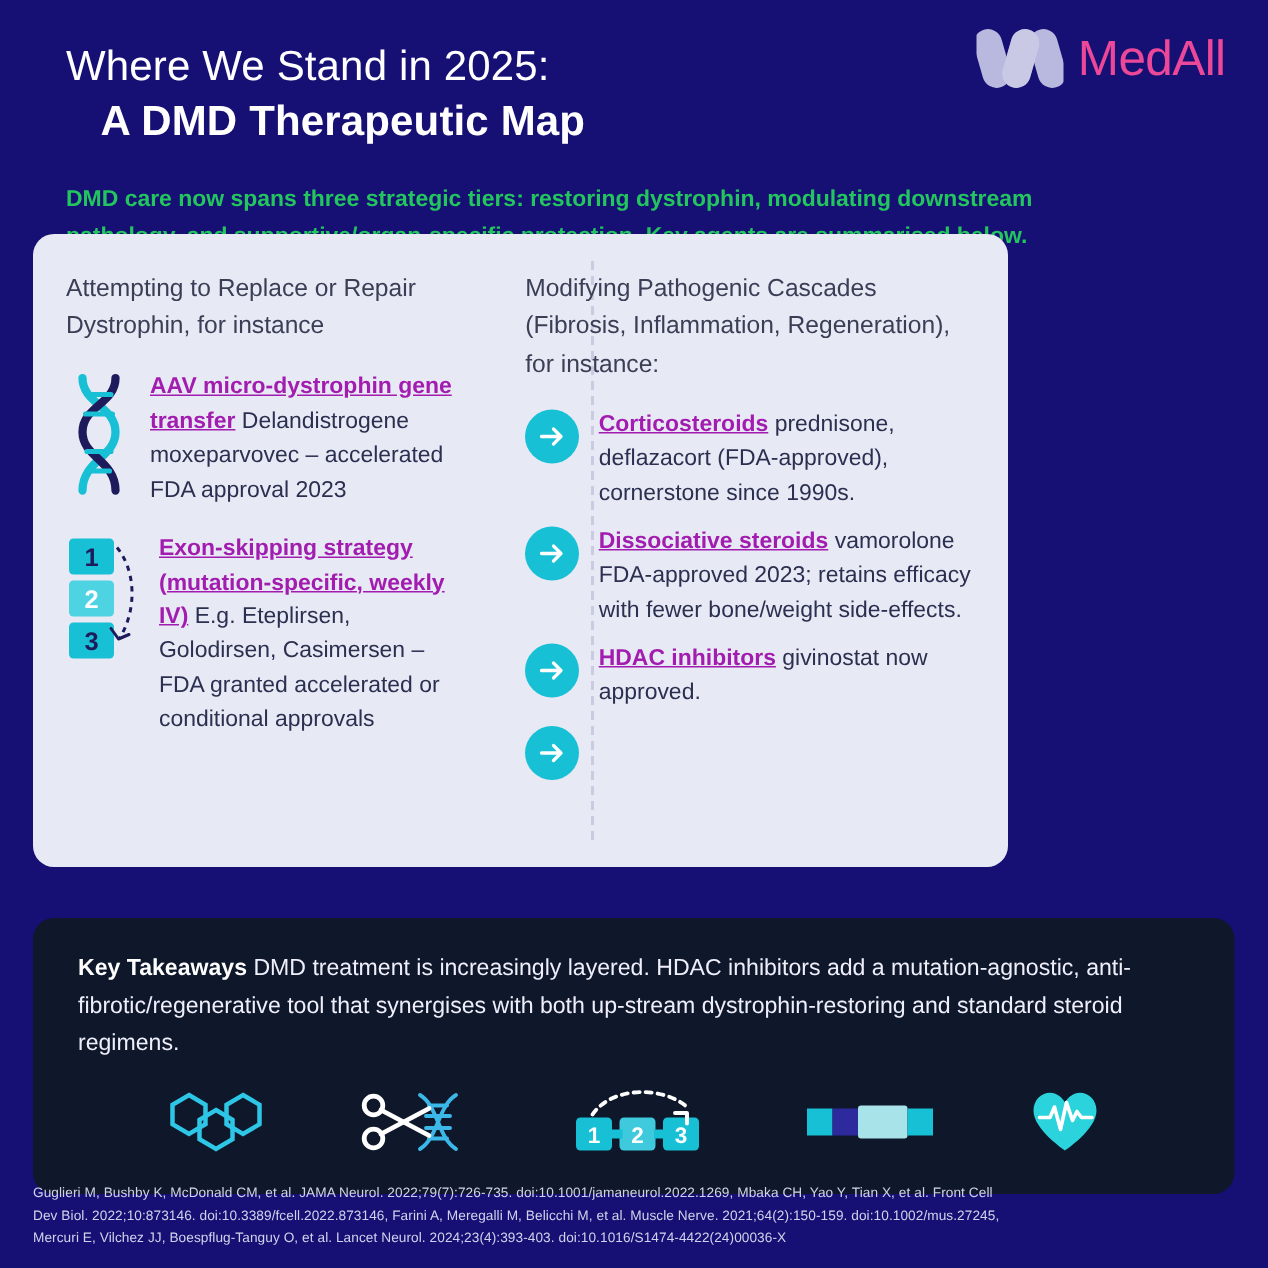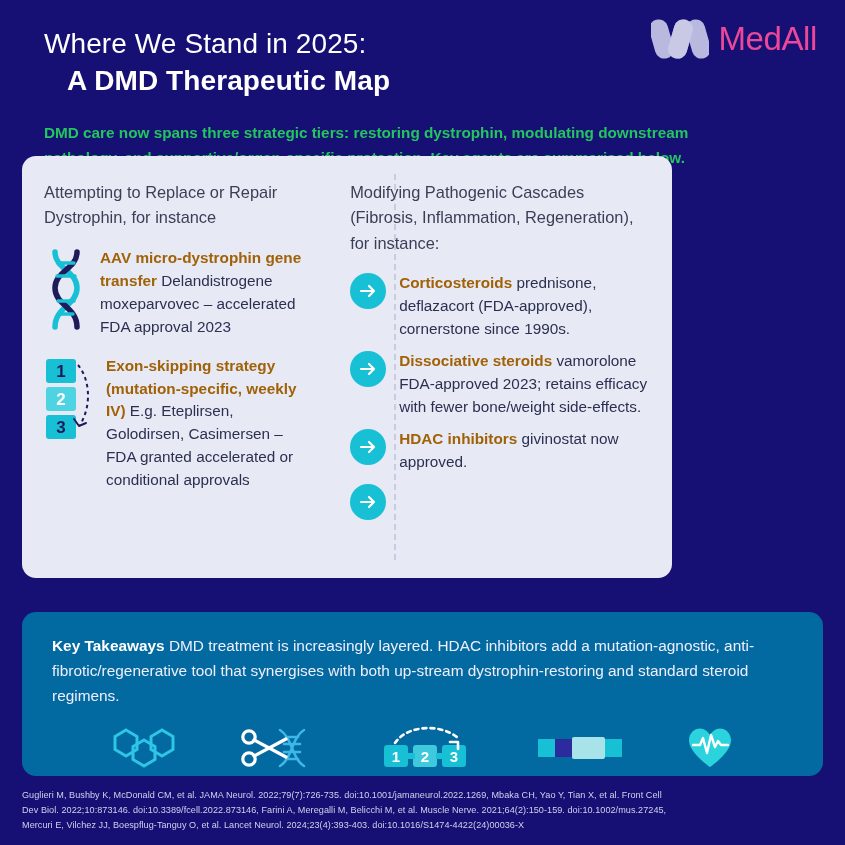--- a/index.html
+++ b/index.html
@@ -59,34 +59,34 @@
   .col-heading {
     font-size:16.4px; color:#3b3f56; font-weight:400;
     line-height:1.55; margin-bottom:16px;
   }
 
   .item { display:flex; gap:12px; margin-bottom:16px; align-items:flex-start; }
   .item-icon { flex:0 0 auto; padding-top:2px; }
   .item-text {
     font-size:15.3px; line-height:1.5; color:#2c3050;
   }
-  .item-text b { font-weight:700; color:#a16207; }
+  .item-text b { font-weight:700; color:#a21caf;text-decoration:underline; }
 
   .right-item { display:flex; gap:13px; margin-bottom:9px; align-items:flex-start; }
   .arrow-circle {
     flex:0 0 auto; width:36px; height:36px; border-radius:50%;
     background:#17c0d4; display:flex; align-items:center; justify-content:center;
     margin-top:1px;
   }
 
   
   .takeaway {
     position:absolute; left:22px; top:612px;
-    width:801px; height:164px;
-    background:#0369a1; border-radius:14px;
+    width:801px; height:184px;
+    background:#0f172a; border-radius:14px;
     padding:22px 30px 0 30px;
   }
   .takeaway-text {
     font-size:15.4px; line-height:1.62; color:#efeffb;
   }
   .takeaway-text b { font-weight:700; color:#ffffff; }
   .icon-row {
     display:flex; align-items:center; justify-content:center;
     gap:64px; margin-top:16px;
   }

